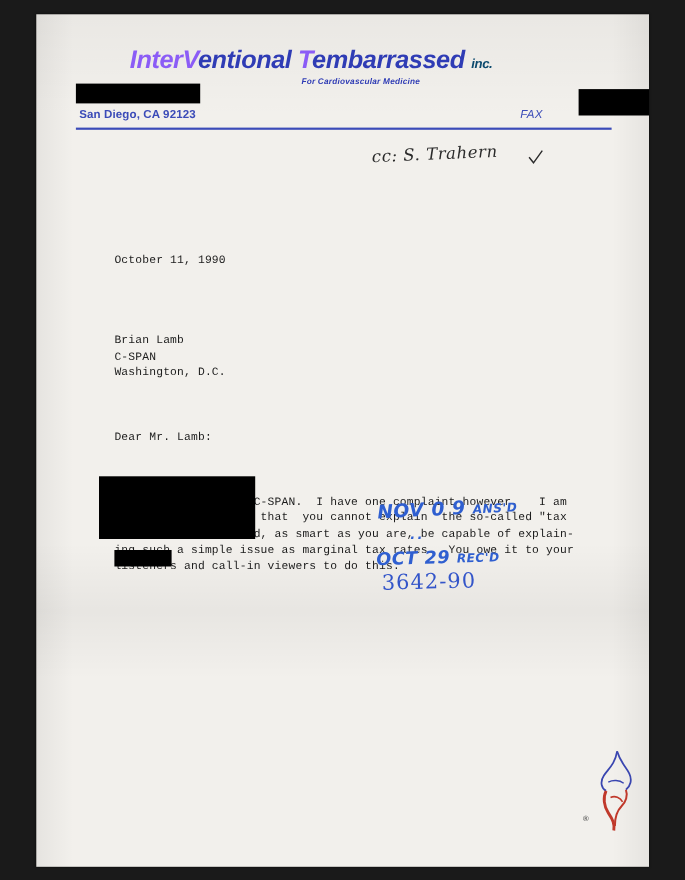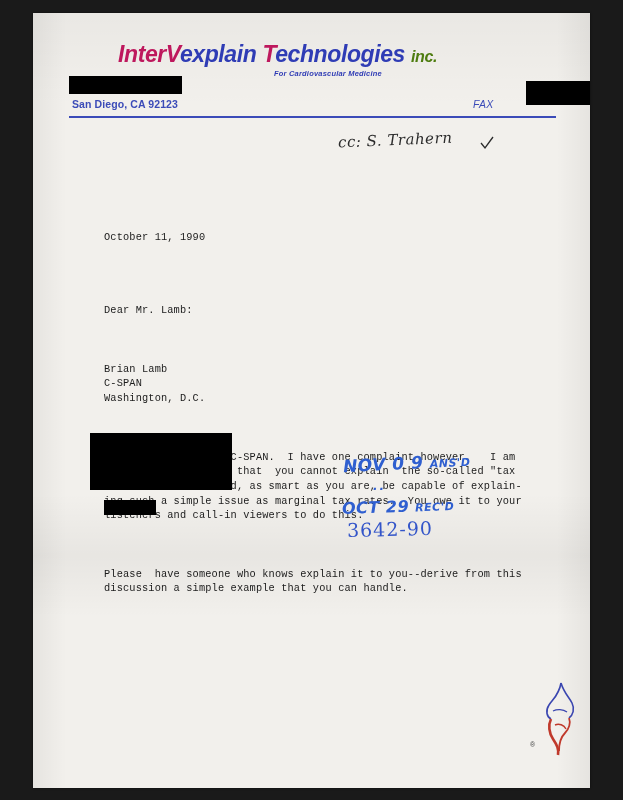--- a/index.html
+++ b/index.html
@@ -52,25 +52,25 @@
     top: 28px;
     white-space: nowrap;
     font-family: "Liberation Sans", sans-serif;
     font-weight: bold;
     font-style: italic;
     font-size: 23px;
     letter-spacing: -0.4px;
     color: #2f3cb5;
   }
   .lh-title .cap {
-    color: #be185d;
+    color: #8b5cf6;
   }
   .lh-title .inc {
-    font-size: 16px;
-    color: #4d7c0f;
+    font-size: 12px;
+    color: #0c4a6e;
     font-style: italic;
   }
   .lh-sub {
     position: absolute;
     left: 218px;
     top: 56px;
     font-size: 7.5px;
     font-style: italic;
     font-weight: bold;
     color: #2f3cb5;
@@ -209,50 +209,48 @@
   }
 </style>
 </head>
 <body>
 
 <div class="scan">
   <div class="page">
 
     <div class="letterhead">
       <div class="lh-title">
-        <span class="cap">Inter</span><span class="cap">V</span><span>explain </span><span class="cap">T</span><span>echnologies</span> <span class="inc">inc.</span>
+        <span class="cap">Inter</span><span class="cap">V</span><span>entional </span><span class="cap">T</span><span>embarrassed</span> <span class="inc">inc.</span>
       </div>
       <div class="lh-sub">For Cardiovascular Medicine</div>
 
       <div class="redact rd-top-left"></div>
       <div class="redact rd-top-right"></div>
 
       <div class="lh-addr">San Diego, CA 92123</div>
       <div class="lh-fax">FAX</div>
       <div class="lh-rule"></div>
     </div>
 
     <div class="cc-note">cc: S. Trahern</div>
     <svg class="cc-check" viewBox="0 0 14 14">
       <path d="M1 7 L5 12 L13 1" stroke="#2b2b2b" stroke-width="1.3" fill="none"></path>
     </svg>
 
     <div class="body-text">
       <div class="blk date">October 11, 1990</div>
-      <div class="blk salut">Dear Mr. Lamb:</div>
       <div class="blk addr">Brian Lamb
 C-SPAN
 Washington, D.C.</div>
+      <div class="blk salut">Dear Mr. Lamb:</div>
       <div class="blk para">I am an avid fan of C-SPAN.  I have one complaint however.   I am
 embarrassed  for you that  you cannot explain  the so-called "tax
 bubble".   You should, as smart as you are, be capable of explain-
 ing such a simple issue as marginal tax rates.  You owe it to your
 listeners and call-in viewers to do this.</div>
-      <div class="blk para">Please  have someone who knows explain it to you--derive from this
-discussion a simple example that you can handle.</div>
     </div>
 
     <div class="redact rd-sig-big"></div>
     <div class="redact rd-sig-small"></div>
 
     <div class="stamp stamp-ansd"><span>NOV 0 9</span> <span class="suffix">ANS'D</span></div>
     <div class="stamp stamp-dots">..</div>
     <div class="stamp stamp-recd"><span>OCT 29</span> <span class="suffix">REC'D</span></div>
     <div class="hand-num">3642-90</div>
 

